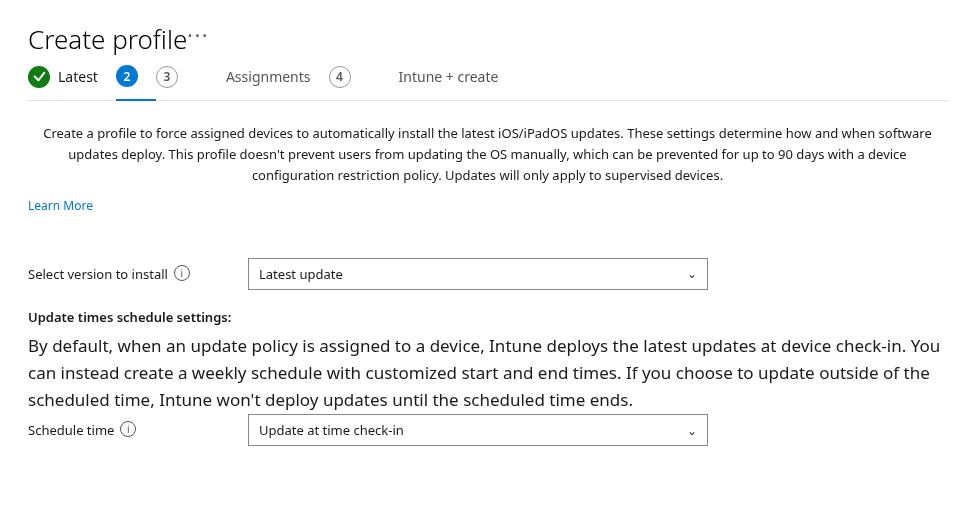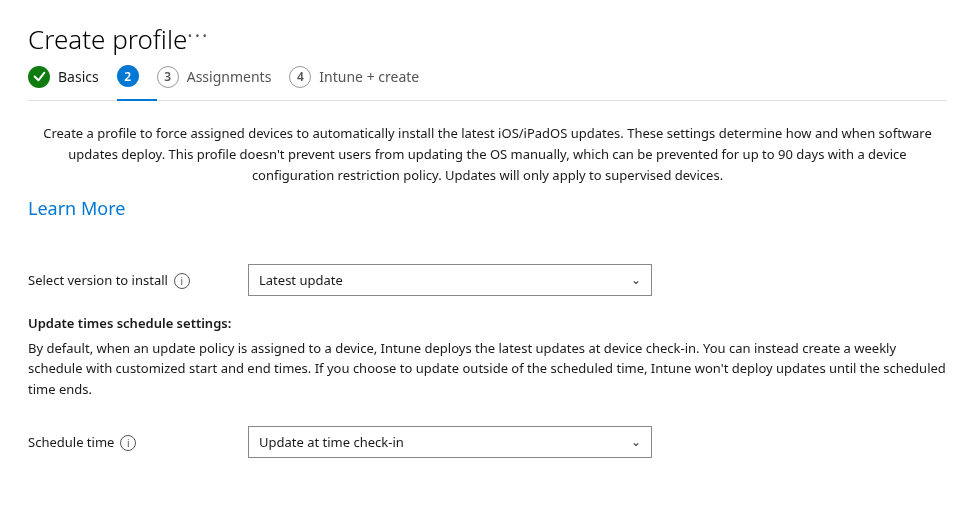--- a/index.html
+++ b/index.html
@@ -81,74 +81,75 @@
     .step-label {
       font-size: 14px;
       color: #1a1a1a;
     }
     .step.active .step-label {
       font-weight: 600;
       color: #000;
     }
     .step.inactive .step-label {
       color: #555;
+      margin-left: 40px;
     }
 
     
     .content-description {
       font-size: 13px;
       color: #1a1a1a;
       line-height: 1.6;
       max-width: 940px;
       margin-bottom: 10px;
       text-align: center;
     }
     .learn-more {
       color: #0078d4;
-      font-size: 18px;
+      font-size: 12px;
       text-decoration: none;
       cursor: pointer;
       margin-bottom: 24px;
       display: inline-block;
     }
 
     
     .form-section {
       margin-top: 20px;
     }
     .form-row {
       display: flex;
       align-items: center;
       margin-bottom: 18px;
       gap: 0;
     }
     .form-label {
       display: flex;
-      align-items: flex-end;
+      align-items: flex-start;
       gap: 6px;
       font-size: 13px;
       color: #1a1a1a;
       width: 220px;
       flex-shrink: 0;
     }
     .info-icon {
       width: 16px;
       height: 16px;
       border-radius: 50%;
       border: 1.5px solid #555;
       display: inline-flex;
       align-items: center;
       justify-content: center;
       font-size: 10px;
       color: #555;
       cursor: pointer;
       flex-shrink: 0;
     }
     .form-select {
-      width: 404px;
+      width: 460px;
       height: 32px;
       border: 1px solid #8a8886;
       background: #fff;
       font-size: 13px;
       color: #1a1a1a;
       padding: 0 10px;
       display: flex;
       align-items: center;
       justify-content: space-between;
       cursor: pointer;
@@ -159,25 +160,25 @@
       color: #333;
     }
 
     .policy-schedule-header {
       font-size: 13px;
       font-weight: 600;
       color: #1a1a1a;
       margin-bottom: 6px;
     }
     .policy-schedule-desc {
-      font-size: 13px;
+      font-size: 17px;
       color: #1a1a1a;
       line-height: 1.6;
       max-width: 940px;
-      margin-bottom: 26px;
+      margin-bottom: 1px;
     }
 
     
     .check-svg {
       width: 13px;
       height: 13px;
     }
   </style>
 </head>
 <body>
@@ -194,21 +195,21 @@
 
 
 <div class="steps">
 
   <div class="step">
     <div class="step-circle completed">
       <svg class="check-svg" viewBox="0 0 12 12" fill="none">
         <polyline points="1.5,6 5,9.5 10.5,2.5" stroke="white" stroke-width="1.8" stroke-linecap="round" stroke-linejoin="round"></polyline>
       </svg>
     </div>
-    <span class="step-label">Basics</span>
+    <span class="step-label">Latest</span>
   </div>
 
   <div class="step active">
     <div class="step-circle current">
       <span>2</span>
     </div>
   </div>
 
   <div class="step inactive">
     <div class="step-circle pending">

